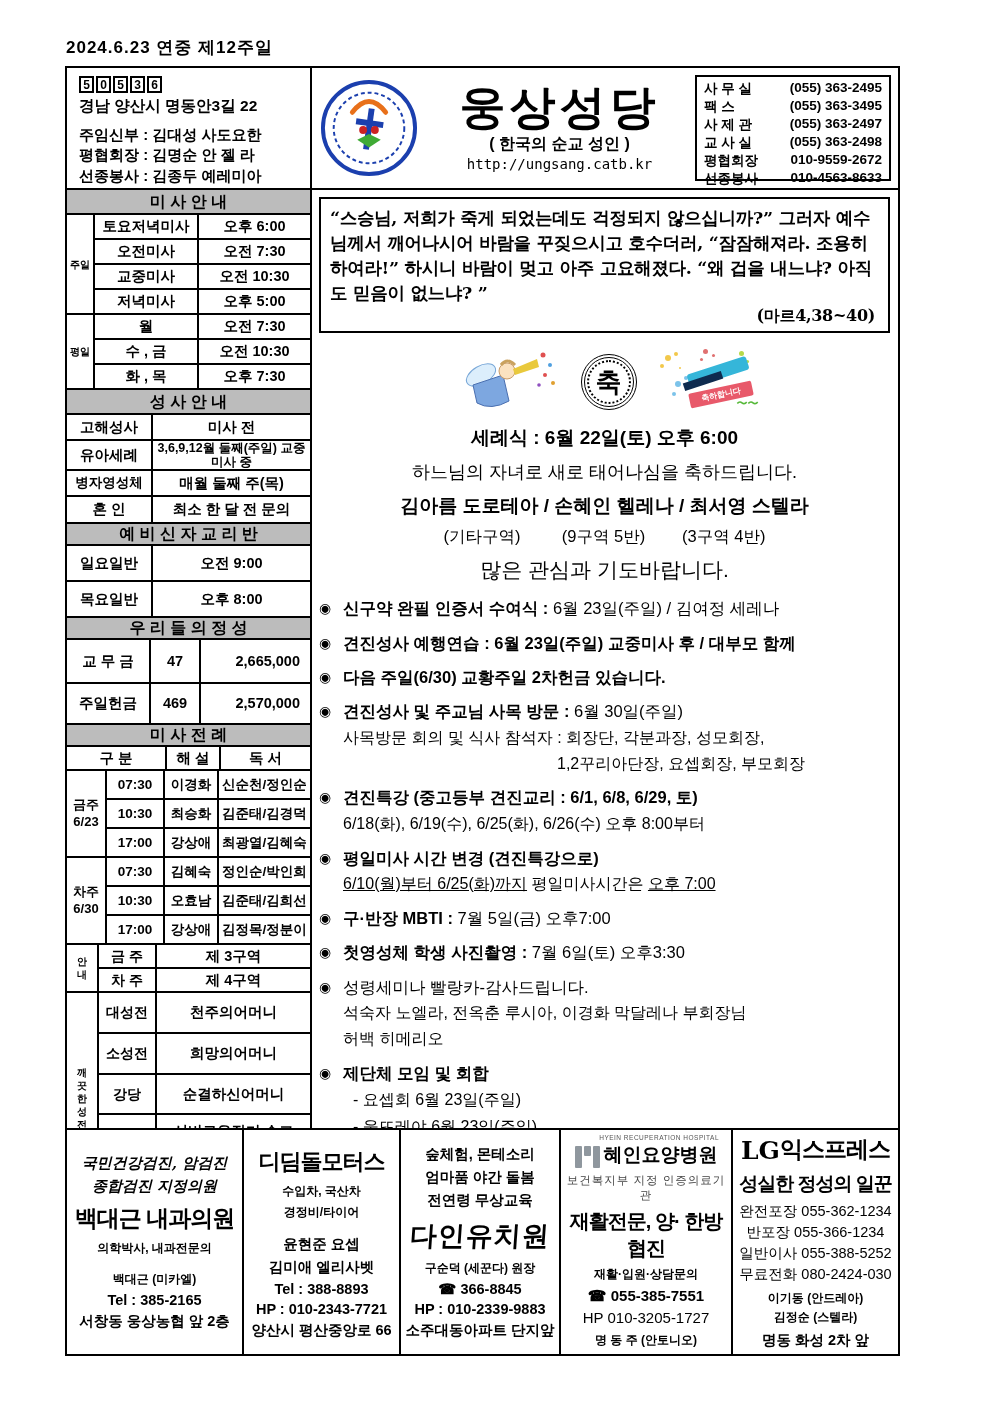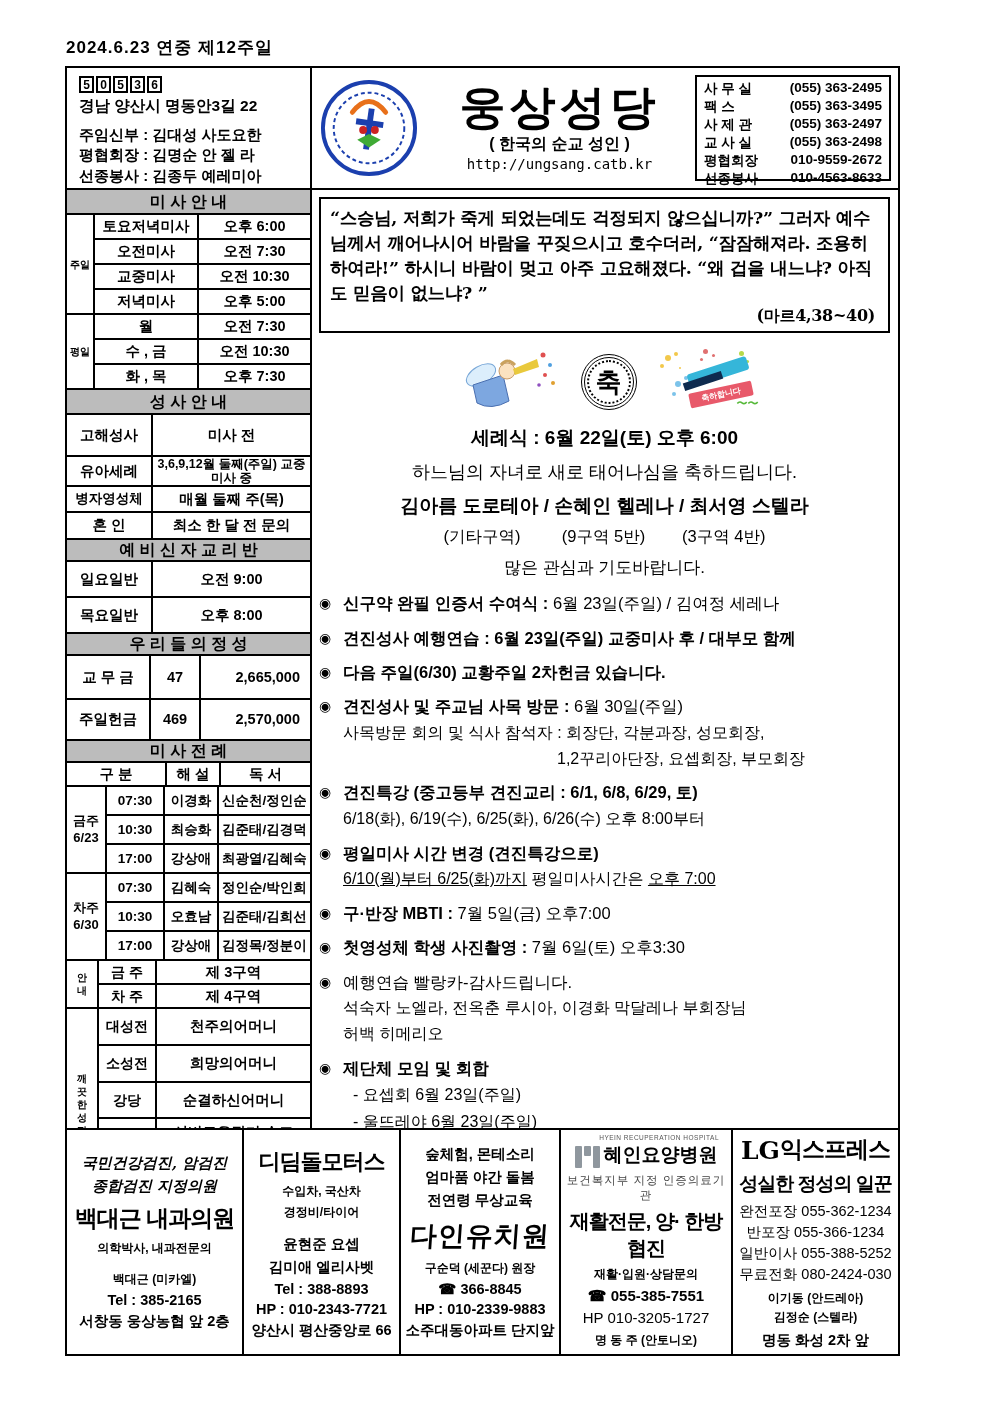--- a/index.html
+++ b/index.html
@@ -107,21 +107,21 @@
     position: absolute; left: 30px; top: 40px; width: 64px; height: 15px; background: #e8596a;
     transform: rotate(-12deg); border-radius: 2px; color: #fff; font-size: 8px; font-weight: bold;
     display: flex; align-items: center; justify-content: center;
   }
   .zigzag { position: absolute; right: 0; bottom: 6px; color: #57b93a; font-size: 11px; font-weight: bold; }
 
   .bap-title { text-align: center; font-size: 19px; font-weight: bold; margin-top: 2px; }
   .bap-line1 { text-align: center; font-size: 18px; margin-top: 9px; }
   .bap-names { text-align: center; font-size: 19px; font-weight: bold; margin-top: 9px; }
   .bap-zones { text-align: center; font-size: 16.5px; margin-top: 7px; white-space: pre; }
-  .bap-line3 { text-align: center; font-size: 17px; margin-top: 8px; }
+  .bap-line3 { text-align: center; font-size: 21px; margin-top: 8px; }
 
   .ann-list { margin-top: 14px; }
   .ann { font-size: 16.5px; line-height: 1.3; margin-bottom: 13px; }
   .ann .mk { display: inline-block; width: 24px; font-size: 14px; vertical-align: 1px; }
   .b { font-weight: bold; }
   .sub { margin: 5px 0 0 24px; font-weight: normal; font-size: 16px; }
   .sub-deep { margin-left: 238px; }
   .u { text-decoration: underline; }
   .meet { margin: 6px 0 0 34px; font-size: 16px; }
 
@@ -258,21 +258,21 @@
               <div class="cell" style="flex:1">오전 10:30</div>
             </div>
           <div class="srow" style="flex:1">
               <div class="cell br mass-name">화 , 목</div>
               <div class="cell" style="flex:1">오후 7:30</div>
             </div>
         </div>
       </div>
 
       <div class="shead h-sacr">성   사   안   내</div>
-      <div class="srow" style="height:42px">
+      <div class="srow" style="height:26px">
           <div class="cell br sacr-name">고해성사</div>
           <div class="cell" style="flex:1">미사 전</div>
         </div>
       <div class="srow" style="height:30px">
           <div class="cell br sacr-name">유아세례</div>
           <div class="cell small-info" style="flex:1;padding:0 3px">3,6,9,12월 둘째(주일) 교중미사 중</div>
         </div>
       <div class="srow" style="height:26px">
           <div class="cell br sacr-name" style="font-size:13.5px">병자영성체</div>
           <div class="cell" style="flex:1">매월 둘째 주(목)</div>
@@ -455,21 +455,21 @@
         <div class="ann">
           <span class="mk">◉</span><span class="b">평일미사 시간 변경 (견진특강으로)</span>
           <div class="sub b"><span class="u">6/10(월)부터 6/25(화)까지</span><span> 평일미사시간은 </span><span class="u">오후 7:00</span></div>
         </div>
 
         <div class="ann"><span class="mk">◉</span><span class="b">구·반장 MBTI : </span><span>7월 5일(금) 오후7:00</span></div>
 
         <div class="ann"><span class="mk">◉</span><span class="b">첫영성체 학생 사진촬영 : </span><span>7월 6일(토) 오후3:30</span></div>
 
         <div class="ann">
-          <span class="mk">◉</span><span>예행연습 빨랑카-감사드립니다.</span>
+          <span class="mk">◉</span><span>성령세미나 빨랑카-감사드립니다.</span>
           <div class="sub">석숙자 노엘라, 전옥춘 루시아, 이경화 막달레나 부회장님</div>
           <div class="sub">허백 히메리오</div>
         </div>
 
         <div class="ann">
           <span class="mk">◉</span><span class="b">제단체 모임 및 회합</span>
           <div class="meet">- 요셉회   6월 23일(주일)</div>
           <div class="meet">- 울뜨레야   6월 23일(주일)</div>
           <div class="meet">- 빈첸시오   6월 23일(주일)</div>
           <div class="meet">- 선종봉사회   6월 23일(주일)</div>

